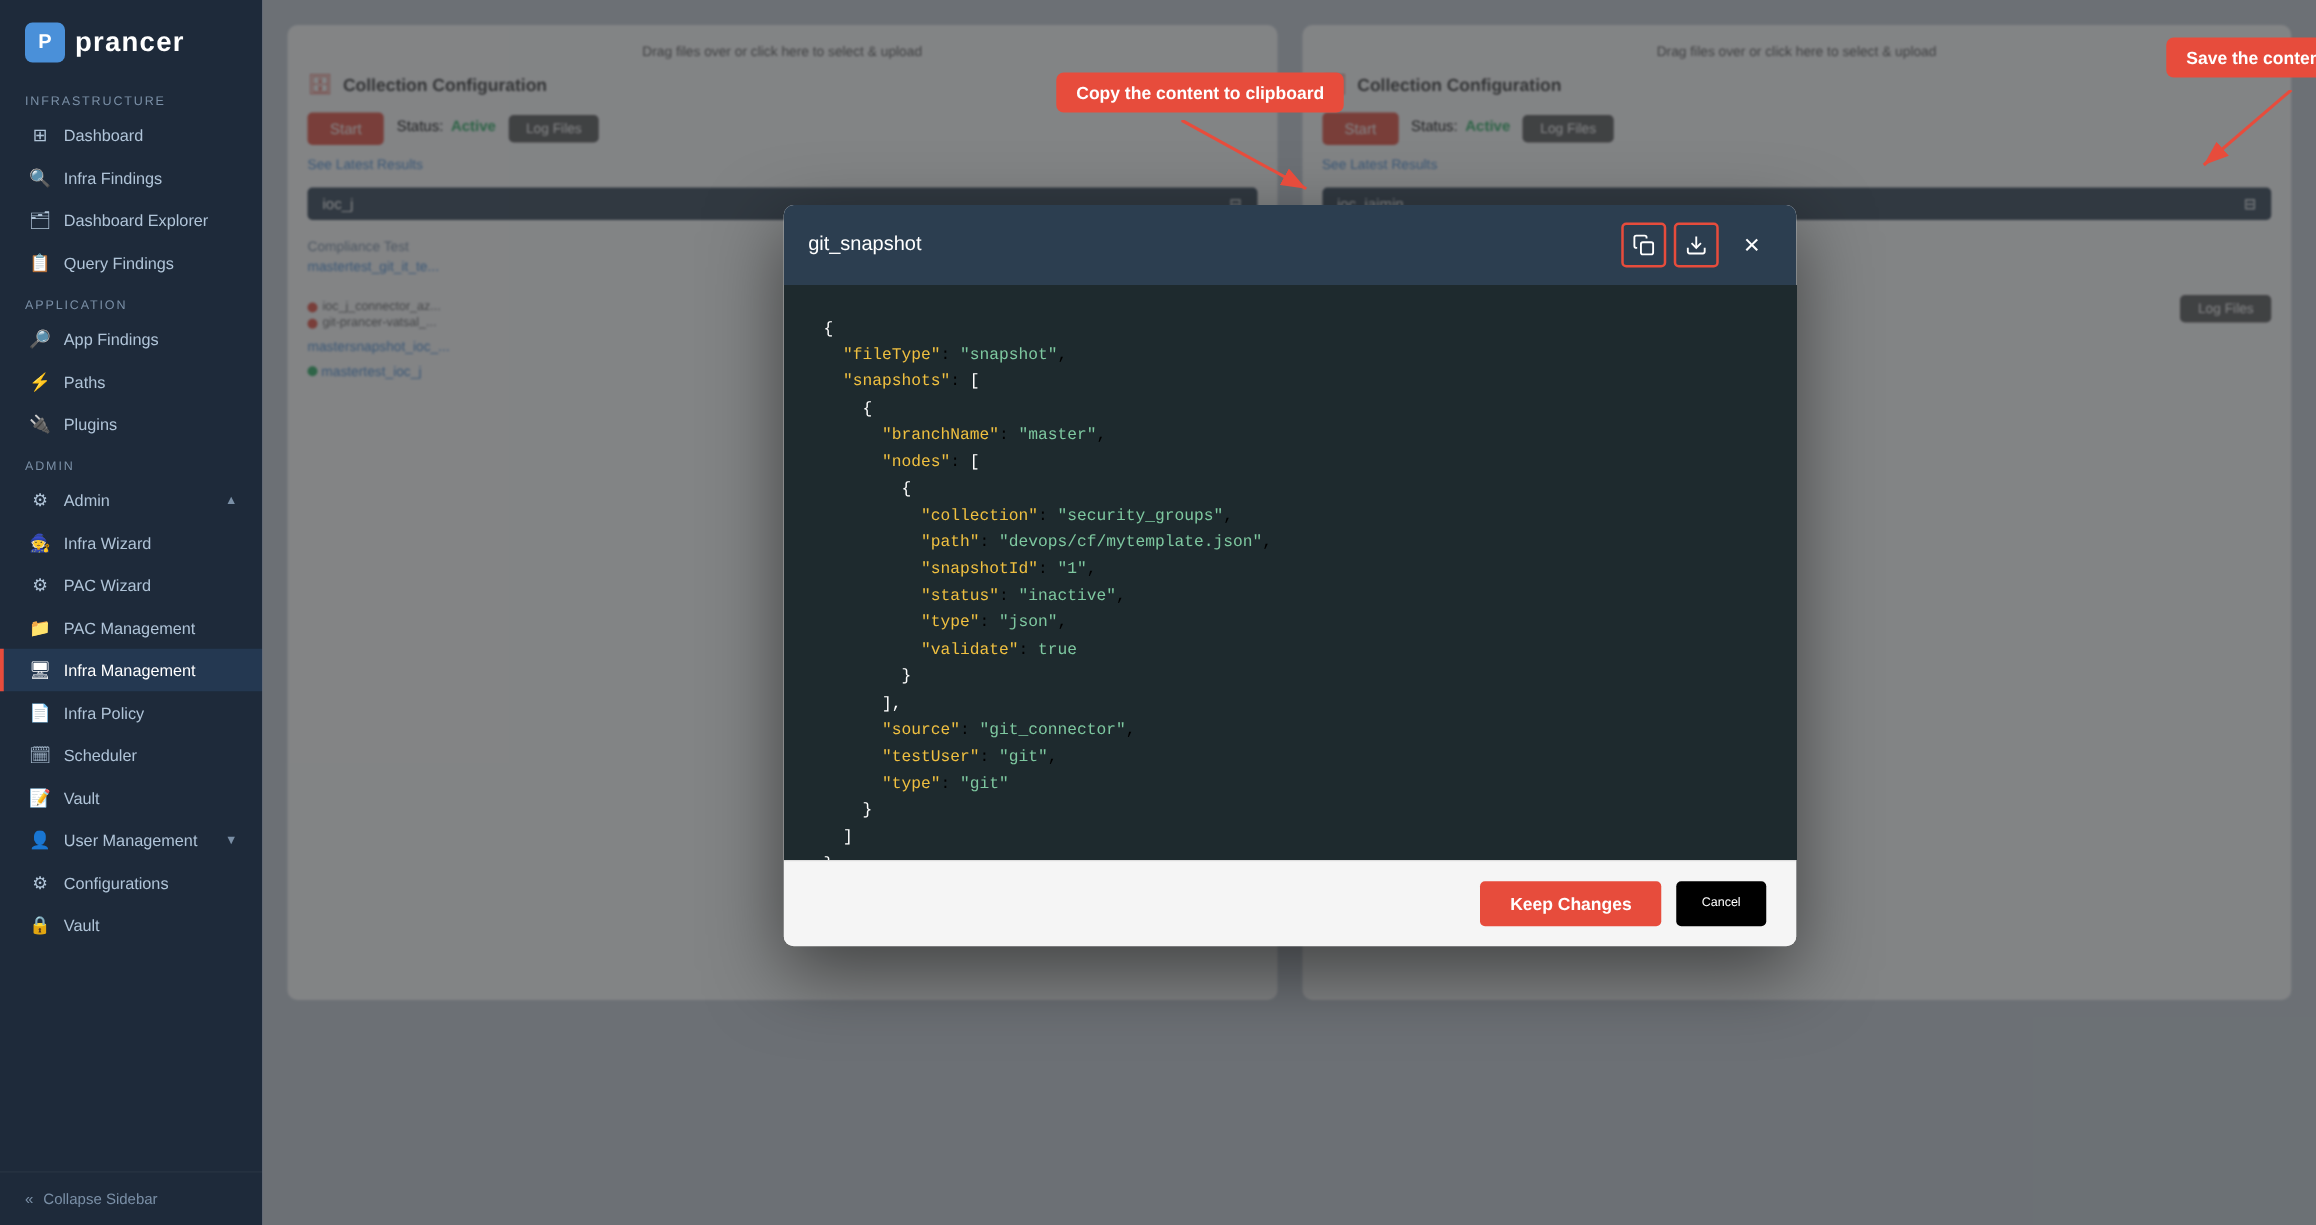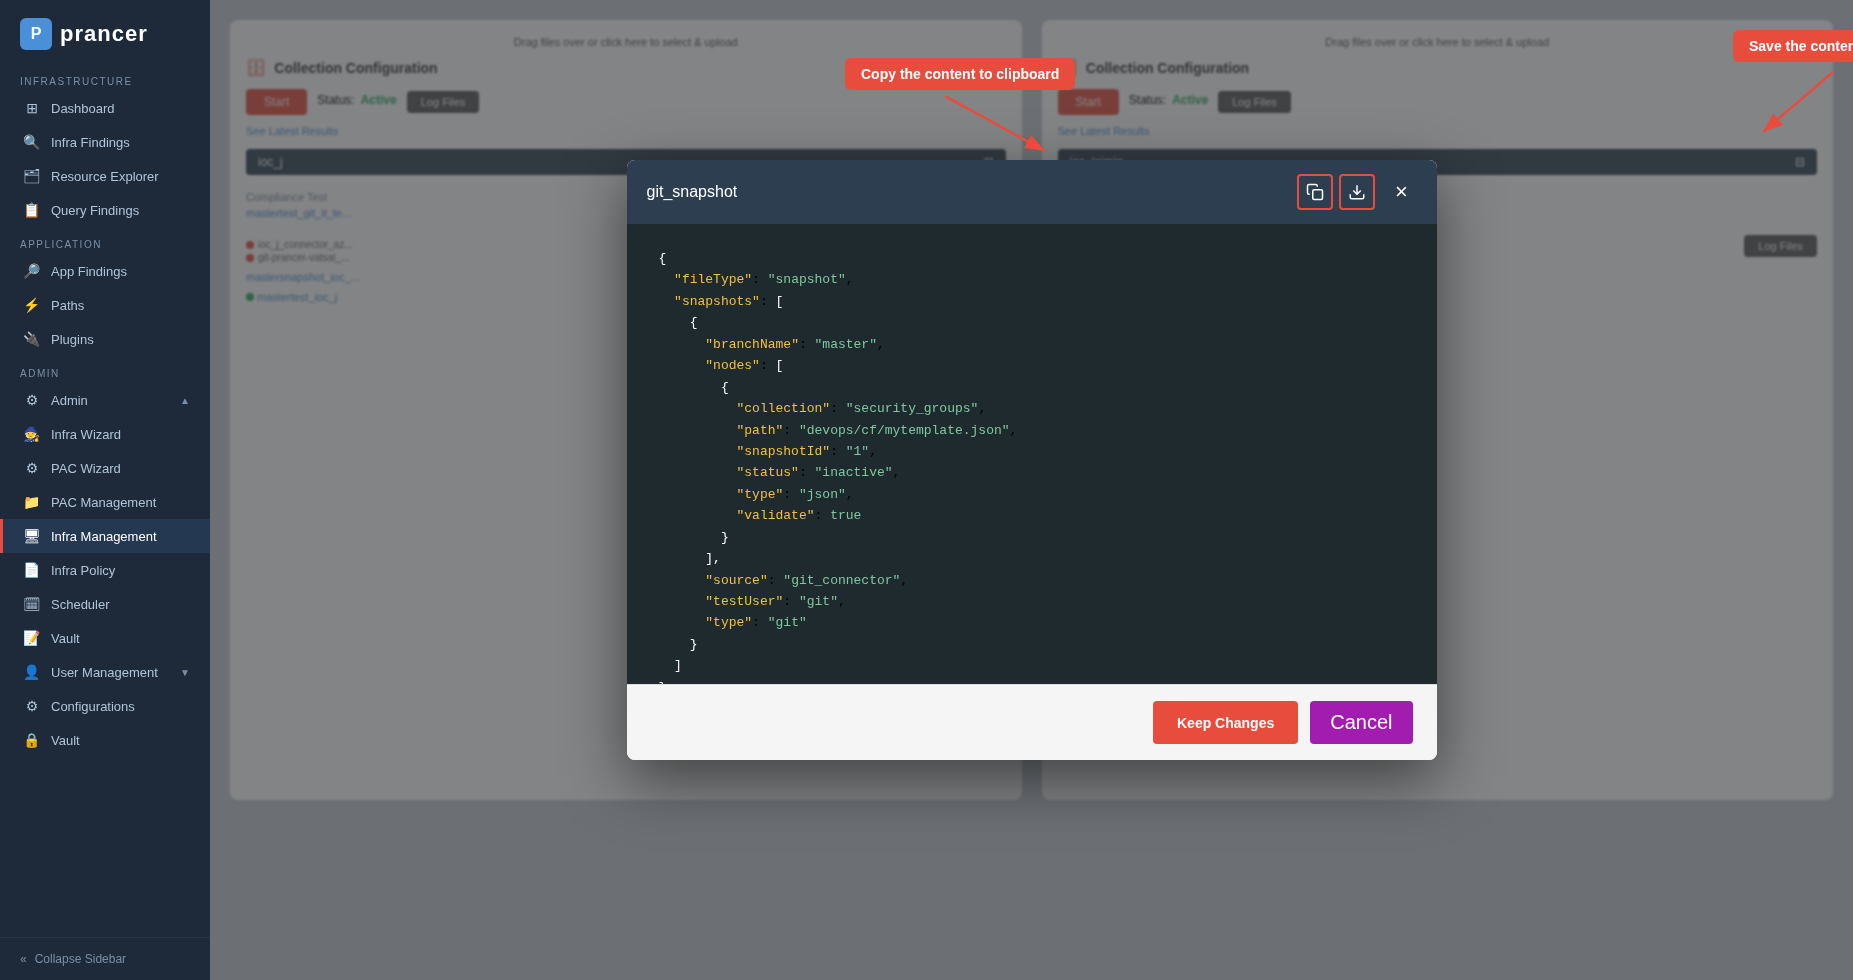--- a/index.html
+++ b/index.html
@@ -226,26 +226,26 @@
       color: #fff;
       border: none;
       padding: 10px 24px;
       border-radius: 4px;
       font-size: 14px;
       font-weight: 700;
       cursor: pointer;
       margin-left: 16px;
     }
     .btn-cancel {
-      background: #a21caf;
+      background: #000000;
       color: #fff;
       border: none;
       padding: 10px 20px;
       border-radius: 4px;
-      font-size: 20px;
+      font-size: 10px;
       cursor: pointer;
     }
 
     
     .tooltip-bubble {
       position: absolute;
       background: #e74c3c;
       color: #fff;
       padding: 8px 16px;
       border-radius: 6px;
@@ -268,21 +268,21 @@
   <div class="sidebar-item">
     <span class="si-icon">⊞</span>
     <span>Dashboard</span>
   </div>
   <div class="sidebar-item">
     <span class="si-icon">🔍</span>
     <span>Infra Findings</span>
   </div>
   <div class="sidebar-item">
     <span class="si-icon">🗂</span>
-    <span>Resource Explorer</span>
+    <span>Dashboard Explorer</span>
   </div>
   <div class="sidebar-item">
     <span class="si-icon">📋</span>
     <span>Query Findings</span>
   </div>
 
   <div class="sidebar-section-label">Application</div>
   <div class="sidebar-item">
     <span class="si-icon">🔎</span>
     <span>App Findings</span>

